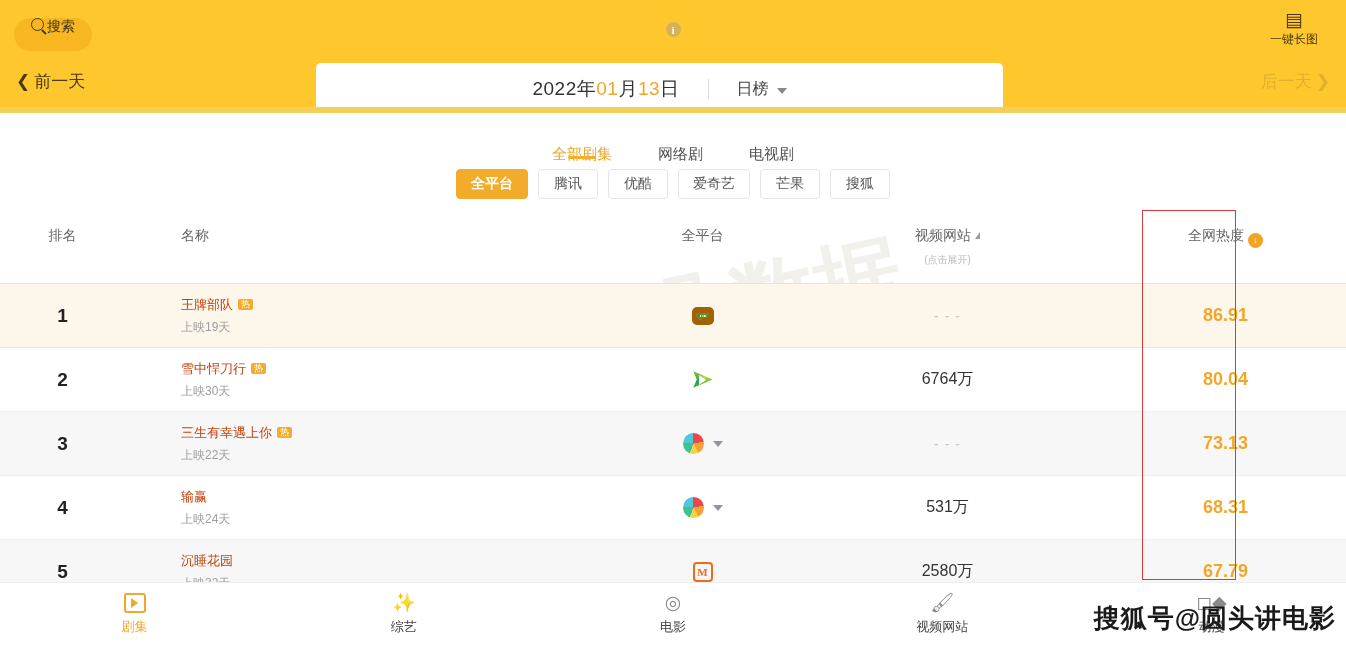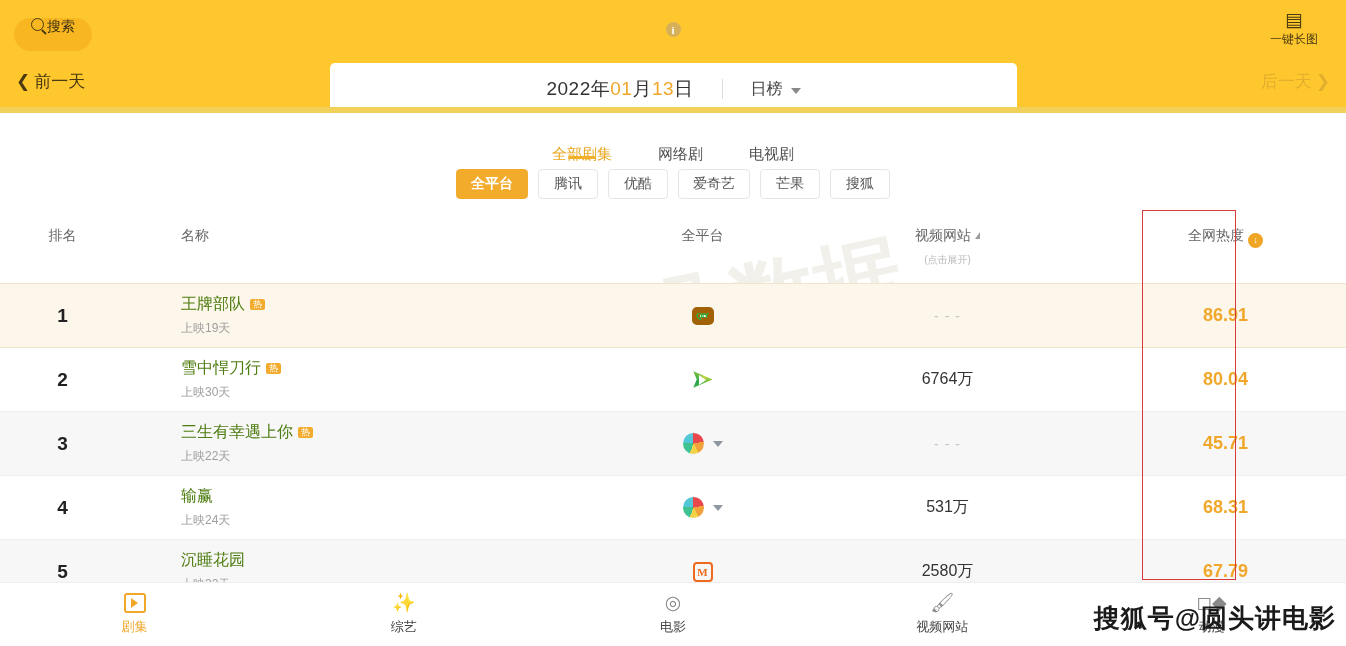--- a/index.html
+++ b/index.html
@@ -61,21 +61,21 @@
   .longimg .lbl { font-size: 12px; color: #4a3a10; margin-top: 1px; }
 
   .prevday, .nextday {
     position: absolute; top: 70px; font-size: 17px;
     display: flex; align-items: center; gap: 4px; cursor: pointer;
   }
   .prevday { left: 16px; color: #4a3a10; }
   .nextday { right: 16px; color: #e2ae2e; }
 
   .date-box {
-    position: absolute; left: 330px; top: 63px;
+    position: absolute; left: 316px; top: 63px;
     width: 687px; height: 52px; background: #fff;
     border-radius: 5px; display: flex; align-items: center;
     justify-content: center; gap: 0;
   }
   .date-text { font-size: 19px; color: #333; letter-spacing: .5px; }
   .date-text .hl { color: #f0a72a; }
   .date-div {
     width: 1px; height: 20px; background: #ddd; margin: 0 28px;
   }
   .rank-sel {
@@ -170,21 +170,21 @@
   tr.r1 td { border-top: 1px solid #f0e4cd; border-bottom: 1px solid #f0e4cd; }
   tr.r2 { background: #ffffff; }
   tr.r3 { background: #f7f7f7; }
   tr.r4 { background: #ffffff; }
   tr.r5 { background: #f7f7f7; }
   tr.r2 td, tr.r3 td, tr.r4 td, tr.r5 td { border-bottom: 1px solid #efefef; }
 
   .c-rank { width: 125px; text-align: center; font-size: 19px; font-weight: bold; color: #222; }
   .c-name { width: 490px; padding-left: 56px !important; }
   .nm-line { display: flex; align-items: center; gap: 5px; }
-  .nm { font-size: 16px; color: #4d7c0f; }
+  .nm { font-size: 13px; color: #c2410c; }
   .hot-tag {
     background: #f2ab2c; color: #fff; font-size: 9px;
     padding: 1px 3px; border-radius: 2px; line-height: 1.1;
   }
   .sub { font-size: 12px; color: #9e9e9e; margin-top: 5px; }
   .c-plat { width: 175px; text-align: center; }
   .plat-cell { display: flex; align-items: center; justify-content: center; gap: 9px; }
   .c-play { width: 315px; text-align: center; font-size: 16px; color: #333; }
   .dash { color: #c4c4c4; letter-spacing: 1px; font-size: 14px; }
   .c-heat { text-align: center; font-size: 18px; font-weight: bold; color: #f0a72a; }
@@ -413,21 +413,21 @@
             </div>
             <div class="sub">上映22天</div>
           </td>
           <td class="c-plat">
             <div class="plat-cell">
               <span class="ic-multi"></span>
               <span class="caret-small"></span>
             </div>
           </td>
           <td class="c-play"><span class="dash">- - -</span></td>
-          <td class="c-heat">45.71</td>
+          <td class="c-heat">73.13</td>
         </tr>
 
         <tr class="r4">
           <td class="c-rank">4</td>
           <td class="c-name">
             <div class="nm-line">
               <span class="nm">输赢</span>
             </div>
             <div class="sub">上映24天</div>
           </td>

